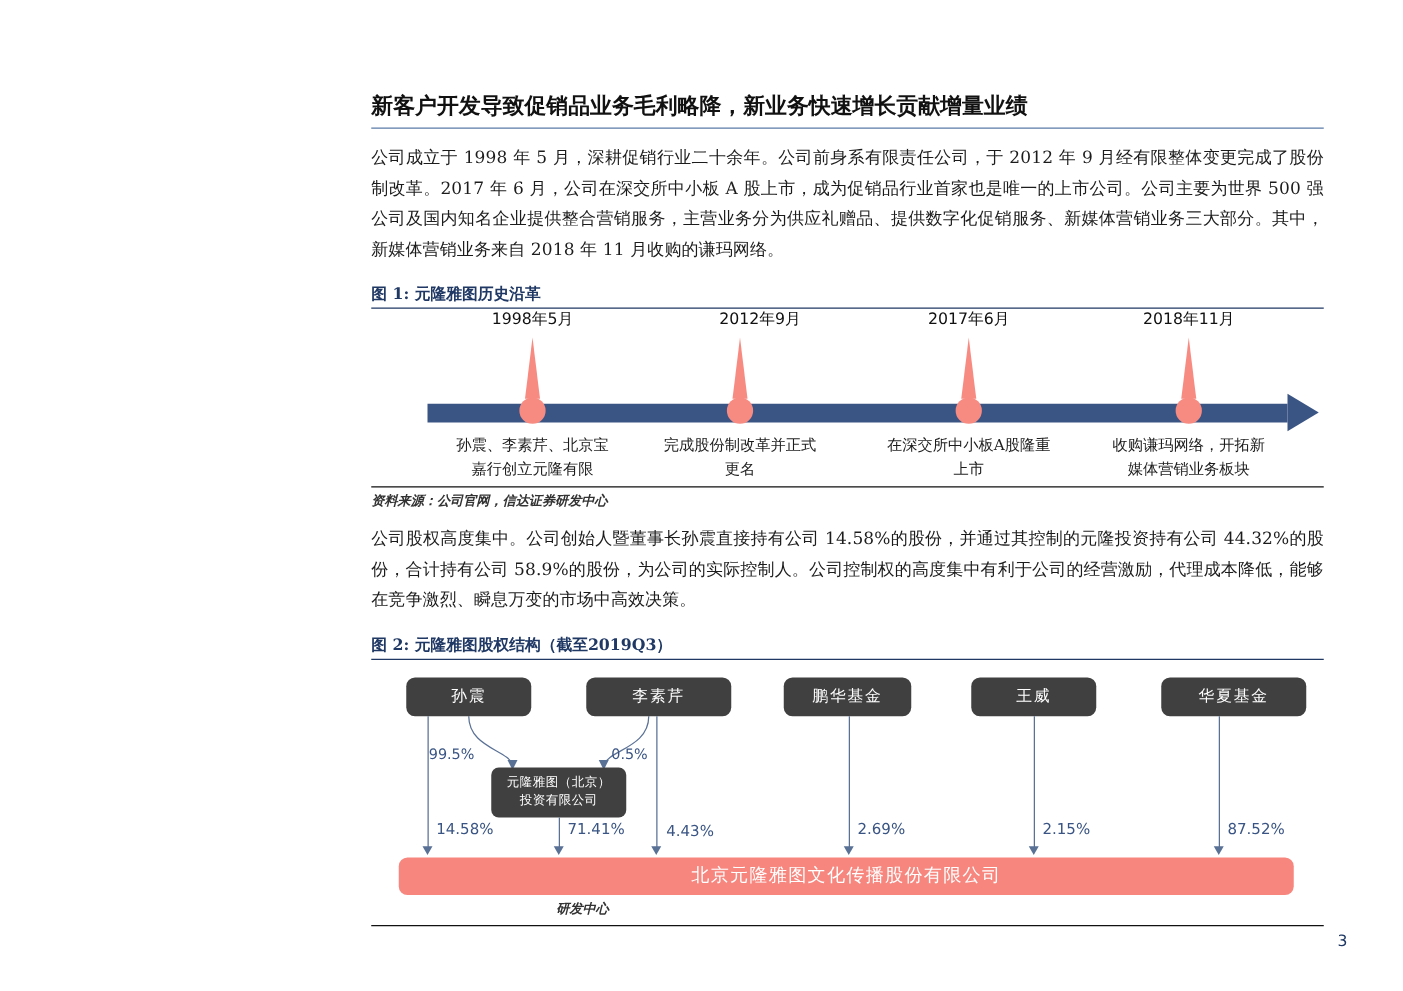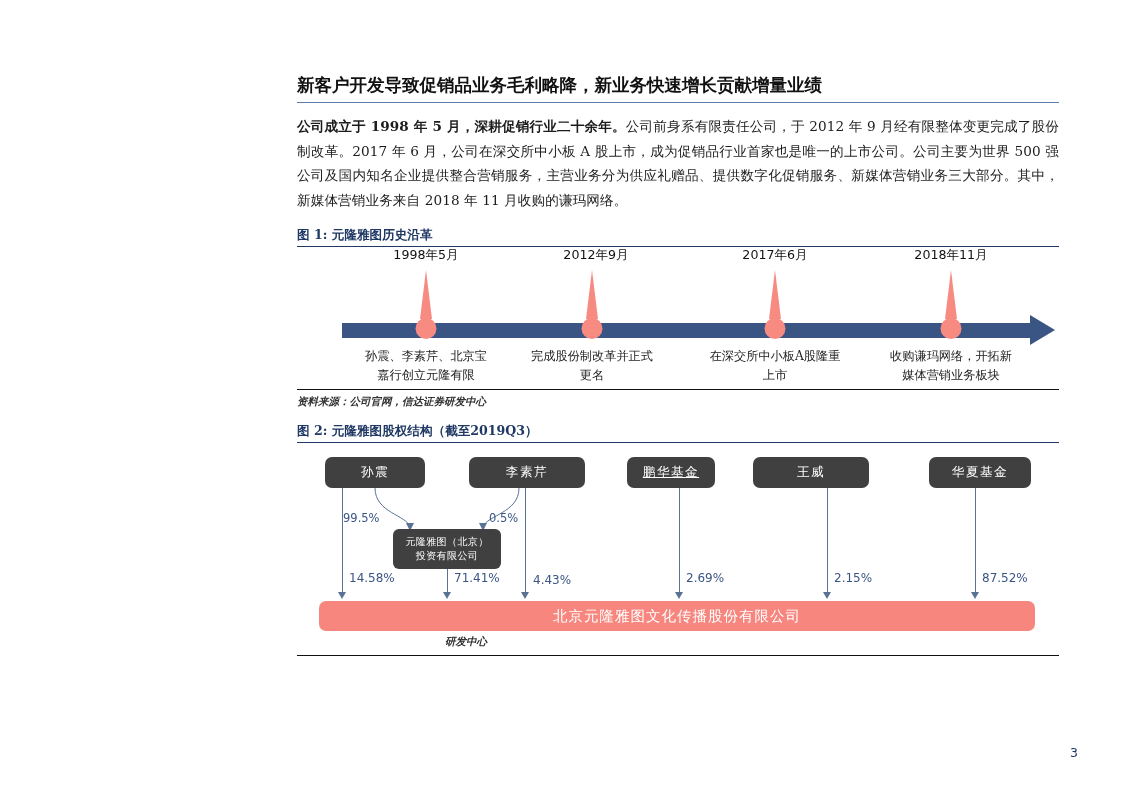--- a/index.html
+++ b/index.html
@@ -59,21 +59,21 @@
   
   .para {
     margin-top: 11px;
     font-size: 13.6px;
     line-height: 24.5px;
     color: #1c1c1c;
     text-align: justify;
     text-justify: inter-ideograph;
     letter-spacing: 0.1px;
   }
-  .para b { font-weight: bold; }
+  .para b { font-weight: normal; }
 
   
   .fig-caption {
     margin-top: 14px;
     font-size: 12.6px;
     font-weight: bold;
     color: #1f3864;
     line-height: 17px;
     padding-bottom: 3px;
     border-bottom: 1.4px solid #1f3864;
@@ -268,56 +268,59 @@
     </div>
     <div class="fig-body" id="fig1-body">
       <div class="tl-axis"></div>
       <div class="tl-arrowhead"></div>
 
       <div class="tl-date" style="left:129px;">1998年5月</div>
       <div class="tl-tri" style="left:129px;"></div>
       <div class="tl-dot" style="left:129px;"></div>
       <div class="tl-desc" style="left:129px;">孙震、李素芹、北京宝嘉行创立元隆有限</div>
 
-      <div class="tl-date" style="left:299px;">2012年9月</div>
+      <div class="tl-date" style="left:311px;">2012年9月</div>
       <div class="tl-tri" style="left:295px;"></div>
       <div class="tl-dot" style="left:295px;"></div>
       <div class="tl-desc" style="left:295px;">完成股份制改革并正式更名</div>
 
       <div class="tl-date" style="left:478px;">2017年6月</div>
       <div class="tl-tri" style="left:478px;"></div>
       <div class="tl-dot" style="left:478px;"></div>
       <div class="tl-desc" style="left:478px;">在深交所中小板A股隆重上市</div>
 
       <div class="tl-date" style="left:654px;">2018年11月</div>
       <div class="tl-tri" style="left:654px;"></div>
       <div class="tl-dot" style="left:654px;"></div>
       <div class="tl-desc" style="left:654px;">收购谦玛网络，开拓新媒体营销业务板块</div>
     </div>
     <div class="fig-source">资料来源：公司官网，信达证券研发中心</div>
 
+    <div class="para">
+      <b>公司股权高度集中。</b><span>公司创始人暨董事长孙震直接持有公司 14.58%的股份，并通过其控制的元隆投资持有公司 44.32%的股份，合计持有公司 58.9%的股份，为公司的实际控制人。公司控制权的高度集中有利于公司的经营激励，代理成本降低，能够在竞争激烈、瞬息万变的市场中高效决策。</span>
+    </div>
 
     <div class="fig-caption">
       <span class="num">图 2:</span>
       <span>元隆雅图股权结构（截至2019Q3）</span>
     </div>
     <div class="fig-body" id="fig2-body">
 
       <svg class="ow-curves" viewBox="0 0 762 212">
         <path d="M 78 45 C 78 70, 110 72, 113 84" fill="none" stroke="#5a7196" stroke-width="1"></path>
         <path d="M 222 45 C 222 70, 190 72, 186 84" fill="none" stroke="#5a7196" stroke-width="1"></path>
         <polygon points="113,88 109,80 117,80" fill="#5a7196"></polygon>
         <polygon points="186,88 182,80 190,80" fill="#5a7196"></polygon>
       </svg>
 
       <div class="ow-box ow-top-box" style="left:28px; width:100px;">孙震</div>
       <div class="ow-box ow-top-box" style="left:172px; width:116px;">李素芹</div>
-      <div class="ow-box ow-top-box" style="left:330px; width:88px;text-decoration:underline;">鹏华基金</div>
-      <div class="ow-box ow-top-box" style="left:456px; width:116px;text-align:center;">王威</div>
-      <div class="ow-box ow-top-box" style="left:632px; width:102px;">华夏基金</div>
+      <div class="ow-box ow-top-box" style="left:330px; width:102px;">鹏华基金</div>
+      <div class="ow-box ow-top-box" style="left:480px; width:100px;text-align:center;">王威</div>
+      <div class="ow-box ow-top-box" style="left:632px; width:116px;">华夏基金</div>
 
       <div class="ow-box ow-sub-box" style="left:96px;">
         <div>
           <span>元隆雅图（北京）</span>
           <span>投资有限公司</span>
         </div>
       </div>
 
       <div class="ow-curve-pct" style="left:46px; top:68px;">99.5%</div>
       <div class="ow-curve-pct" style="left:192px; top:68px;">0.5%</div>

